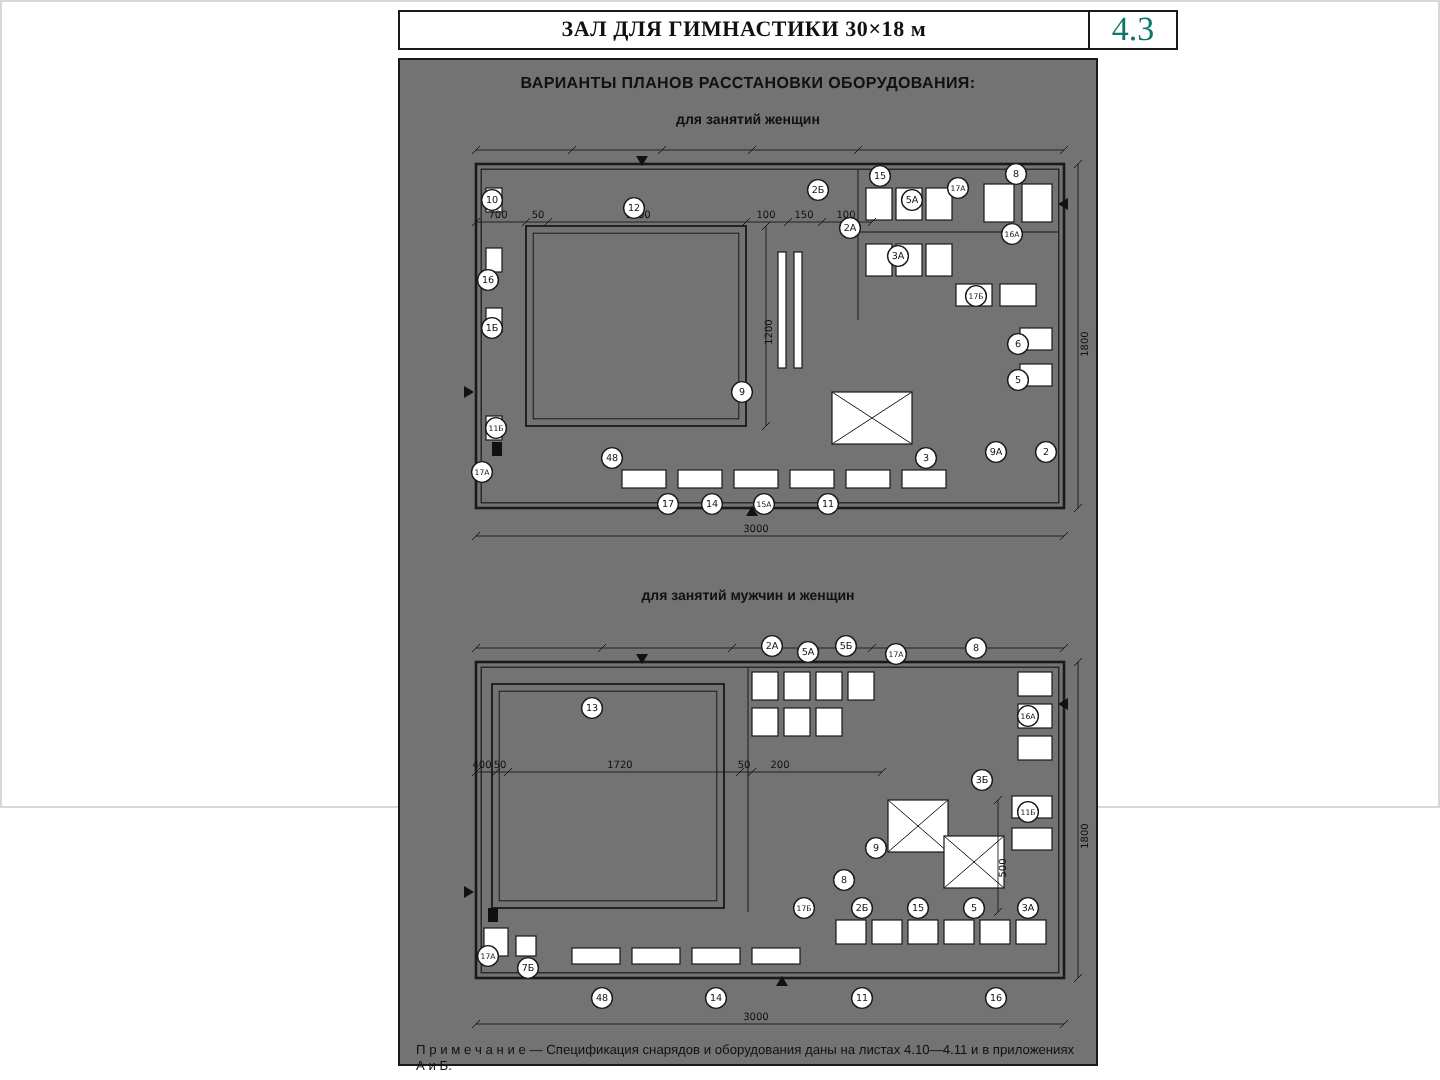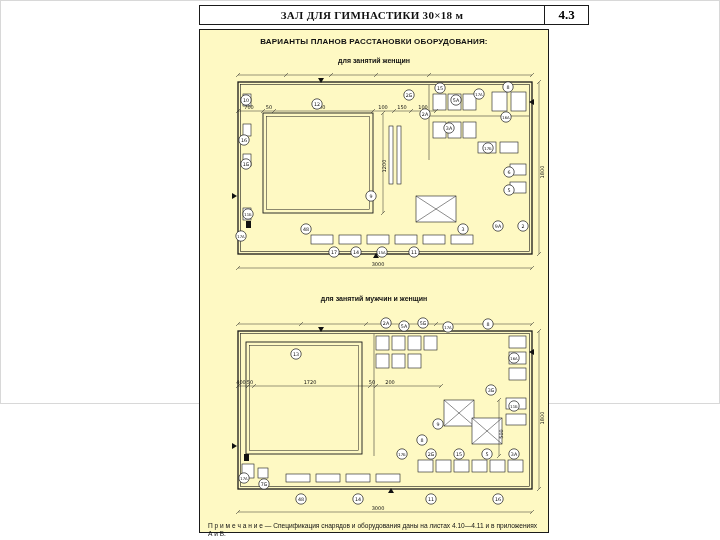--- a/index.html
+++ b/index.html
@@ -1,21 +1,21 @@
 <!DOCTYPE html>
 <html><head>
 <meta charset="utf-8">
 <style>
   *{margin:0;padding:0;box-sizing:border-box}
   html,body{width:720px;height:540px;background:#fff;font-family:"Liberation Sans",sans-serif;overflow:hidden}
   .stage{position:absolute;left:0;top:0;width:720px;height:404px;background:#fff;border:1px solid #d8d8d8}
   .titlebar{position:absolute;left:198px;top:4px;width:390px;height:20px;border:1.6px solid #1a1a1a;display:flex;background:#fff}
   .title{flex:1;display:flex;align-items:center;justify-content:center;font-family:"Liberation Serif",serif;font-weight:bold;font-size:11px;letter-spacing:.3px;color:#111}
-  .sheetno{width:44px;border-left:1.6px solid #1a1a1a;display:flex;align-items:center;justify-content:center;font-family:"Liberation Serif",serif;font-weight:bold;font-size:13px;color:#000000}
-  .frame{position:absolute;left:198px;top:28px;width:350px;height:504px;border:1.6px solid #1a1a1a;background:#fef9c3}
+  .sheetno{width:44px;border-left:1.6px solid #1a1a1a;display:flex;align-items:center;justify-content:center;font-family:"Liberation Serif",serif;font-weight:normal;font-size:17px;color:#0f766e}
+  .frame{position:absolute;left:198px;top:28px;width:350px;height:504px;border:1.6px solid #1a1a1a;background:#737373}
   .heading{position:absolute;top:7px;left:0;width:100%;text-align:center;font-size:8px;font-weight:bold;letter-spacing:.2px;color:#111}
   .cap{position:absolute;left:0;width:100%;text-align:center;font-size:7px;font-weight:bold;color:#111}
   .cap1{top:27px}
   .cap2{top:265px}
   .plansvg{position:absolute;left:26px;width:320px;height:215px}
   #svg0{top:38px}
   #svg1{top:276px}
   .note{position:absolute;left:8px;right:6px;top:492px;font-size:6.6px;color:#111;line-height:1.25}
   svg text{font-family:"DejaVu Sans",sans-serif;fill:#111}
 </style>

